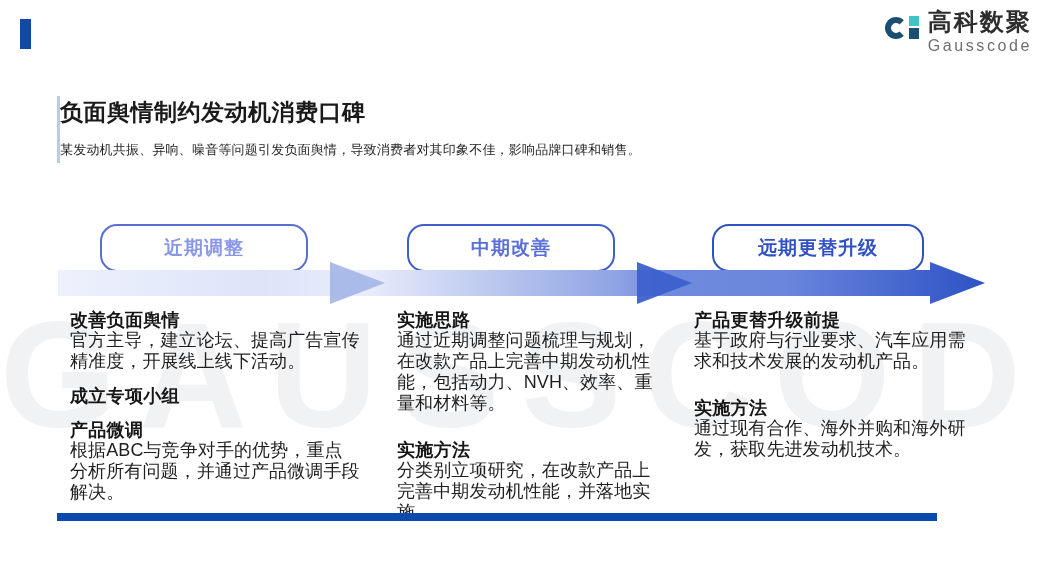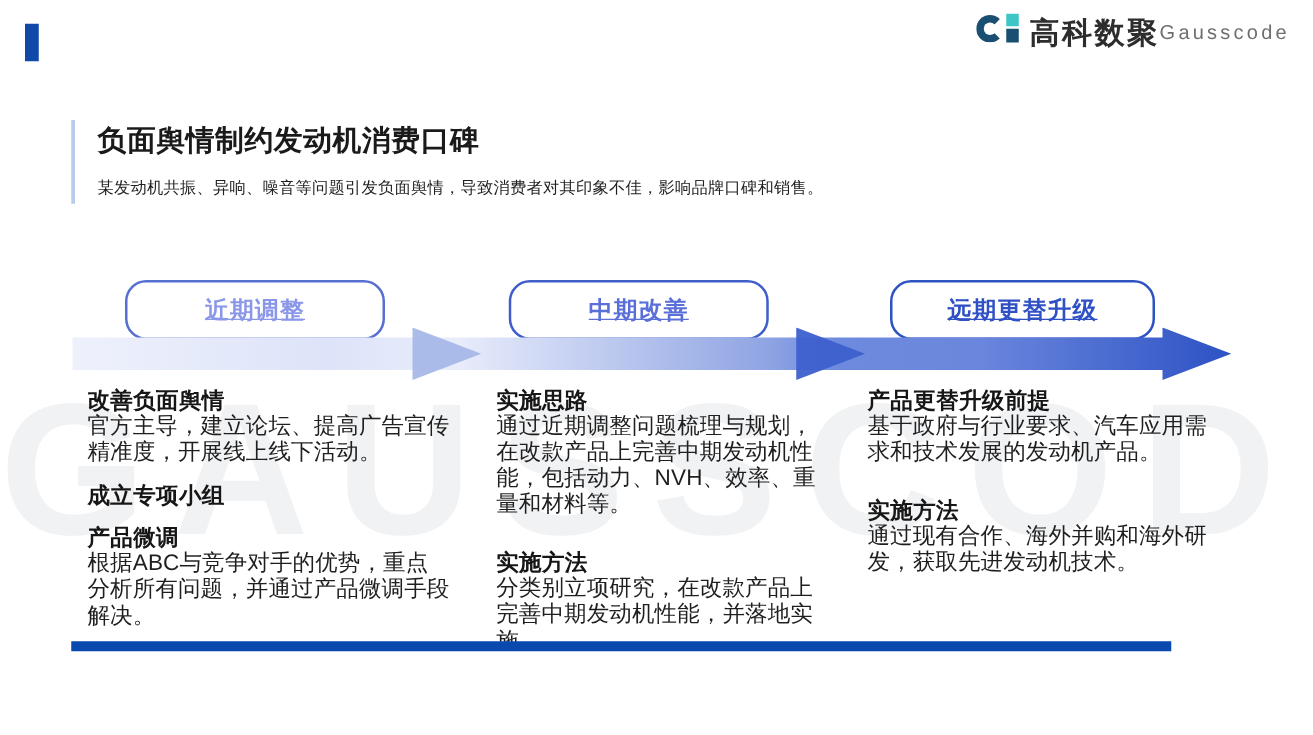--- a/index.html
+++ b/index.html
@@ -97,41 +97,40 @@
     background: #3ec6c6;
   }
   .logo-sq2 {
     position: absolute;
     right: 0px;
     top: 13px;
     width: 10px;
     height: 11px;
     background: #1b4f72;
   }
-  .logo-text { display: flex; flex-direction: row; line-height: 1; }
+  .logo-text { display: flex; flex-direction: column; line-height: 1; }
   .logo-cn {
     font-size: 24px;
     font-weight: 700;
     color: #2d2d2d;
     letter-spacing: 2px;
   }
   .logo-en {
     font-size: 16px;
     color: #6e6e6e;
     letter-spacing: 2.6px;
     margin-top: 4px;
   }
 
   
   .intro {
     position: absolute;
     left: 57px;
     top: 96px;
     width: 950px;
-    padding-left: 18px;
     border-left: 3px solid #b8cbe8;
     box-sizing: border-box;
     z-index: 2;
   }
   .intro-title {
     font-size: 23px;
     font-weight: 700;
     color: #1a1a1a;
     line-height: 32px;
     letter-spacing: 0.5px;
@@ -159,21 +158,20 @@
     border-radius: 17px;
     border: 2px solid #3e62c8;
     display: flex;
     align-items: center;
     justify-content: center;
     background: #ffffff;
     font-size: 19px;
     font-weight: 700;
     letter-spacing: 1px;
     box-sizing: border-box;
-    text-decoration: underline;
   }
   .pill-1 { left: 100px; width: 208px; color: #8a97e8; border-color: #566fd0; }
   .pill-2 { left: 407px; width: 208px; color: #5a6fd8; border-color: #3f5ec9; }
   .pill-3 { left: 712px; width: 212px; color: #3050c5; border-color: #2f52c2; }
 
   
   .arrow-wrap {
     position: absolute;
     left: 0;
     top: 262px;

